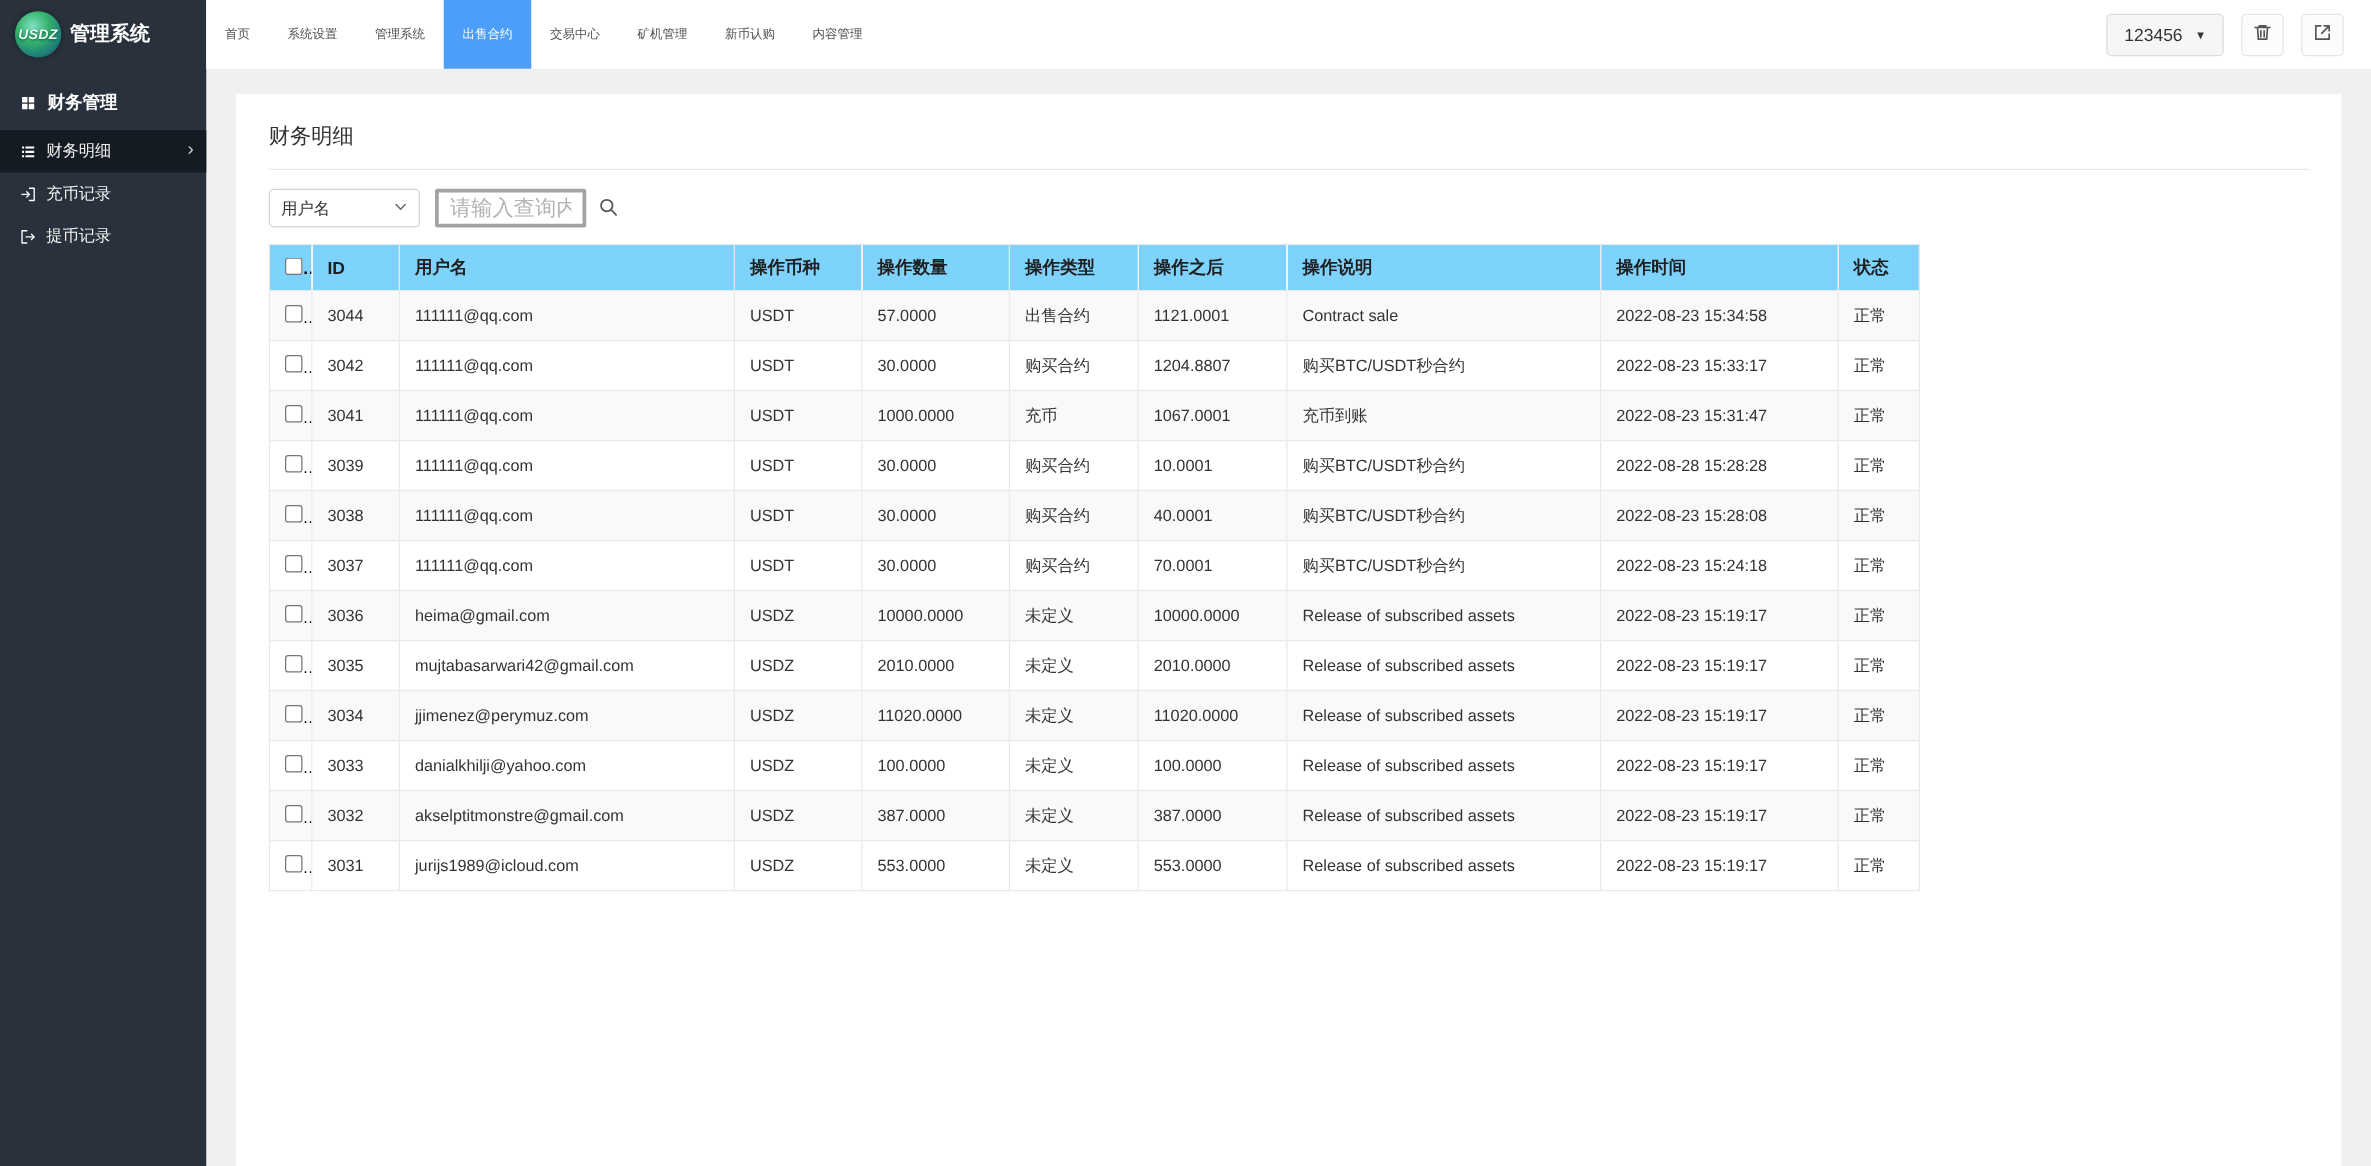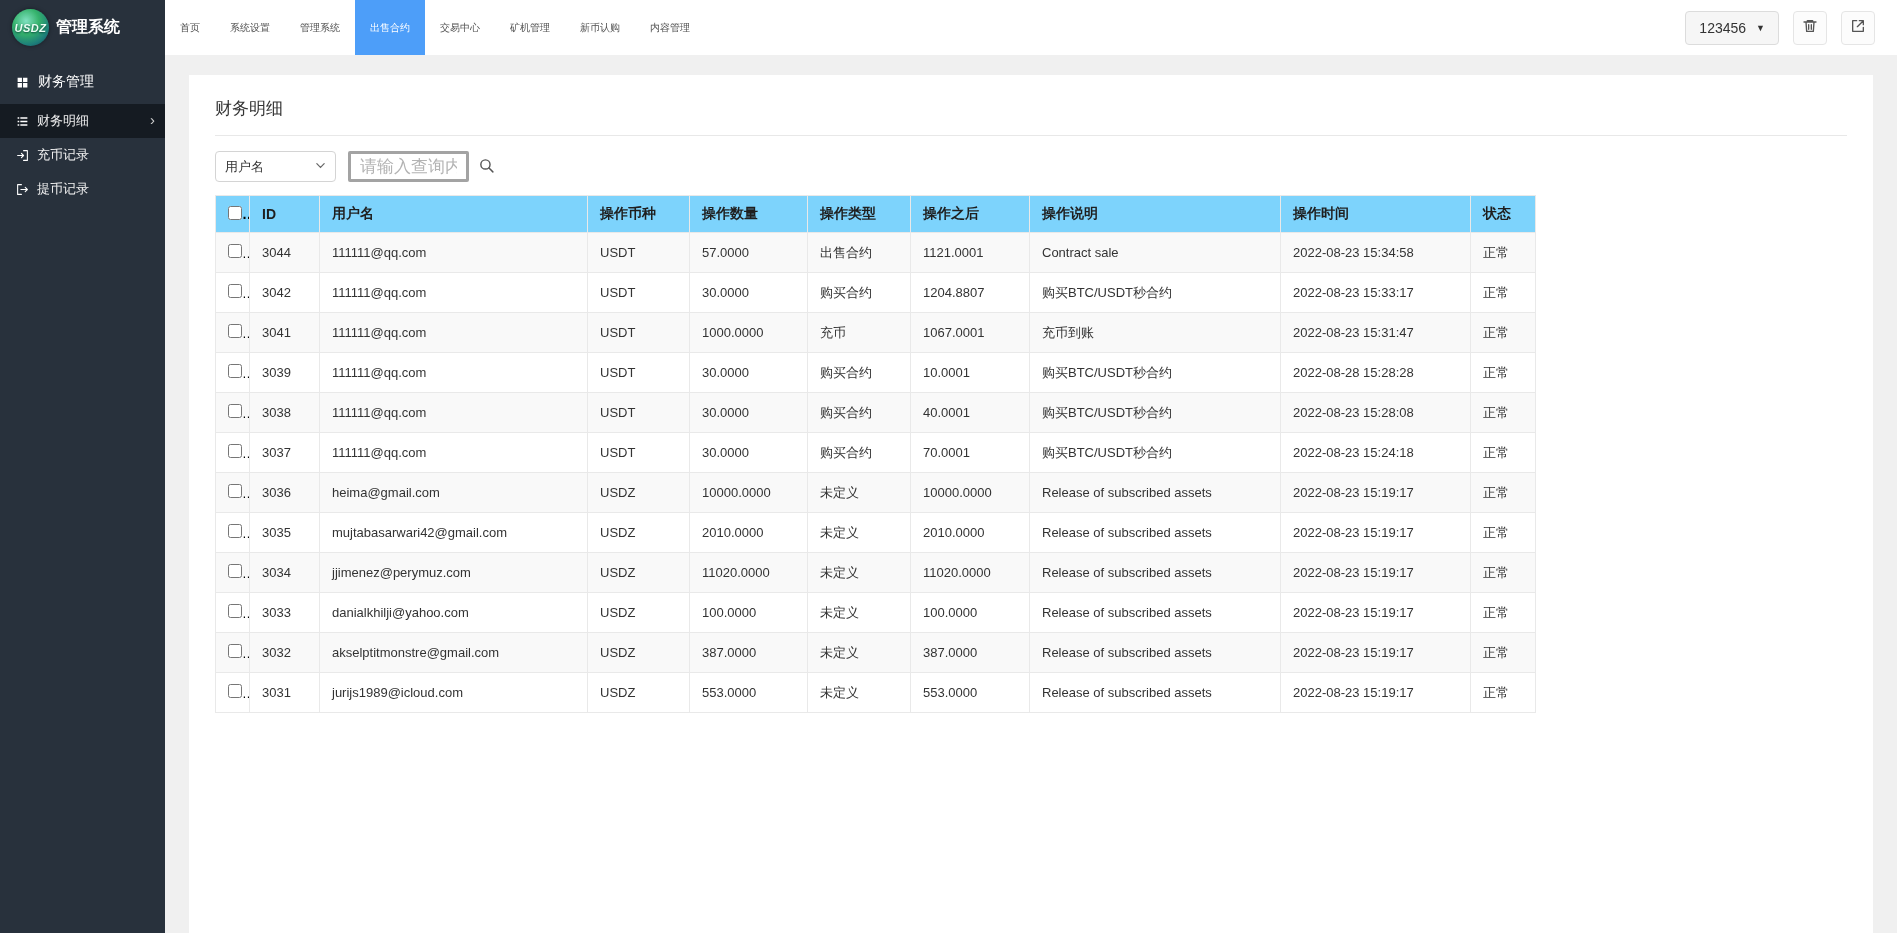--- a/index.html
+++ b/index.html
@@ -8,21 +8,21 @@
   .app { display:flex; width:1897px; height:933px; }
 
   
   .sidebar { width:165px; flex-shrink:0; background:#28313c; color:#fff; display:flex; flex-direction:column; }
   .logo-area { height:55px; display:flex; align-items:center; gap:7px; padding:0 12px; flex-shrink:0; }
   .logo { width:37px; height:37px; border-radius:50%; flex-shrink:0;
           background: radial-gradient(circle at 38% 32%, #7fe0c0 0%, #35b26b 38%, #1d7f7a 70%, #123c55 100%);
           display:flex; align-items:center; justify-content:center; box-shadow:0 0 4px rgba(0,0,0,.4); }
   .logo-text { font-size:11px; font-weight:bold; font-style:italic; color:#eafff4; text-shadow:0 1px 2px #0a4a40; letter-spacing:.5px; }
   .brand-title { font-size:16px; font-weight:bold; color:#fff; white-space:nowrap; }
-  .side-section { display:flex; align-items:center; gap:9px; padding:18px 15px 13px; font-size:14px; font-weight:normal; color:#fff; }
+  .side-section { display:flex; align-items:center; gap:9px; padding:18px 15px 13px; font-size:14px; font-weight:bold; color:#fff; }
   .side-icon { width:14px; height:14px; display:inline-flex; align-items:center; justify-content:center; flex-shrink:0; }
   .side-icon svg { width:13px; height:13px; }
   .side-item { display:flex; align-items:center; gap:8px; padding:8px 15px; font-size:13px; color:#f2f2f2; cursor:pointer; position:relative; }
   .side-item.active { background:#151b22; }
   .side-chevron { position:absolute; right:10px; top:50%; transform:translateY(-58%); font-size:15px; color:#cfcfcf; }
 
   
   .main-col { flex:1; display:flex; flex-direction:column; min-width:0; }
   .topbar { height:55px; background:#fff; display:flex; align-items:stretch; flex-shrink:0; }
   .topnav { display:flex; align-items:stretch; }

